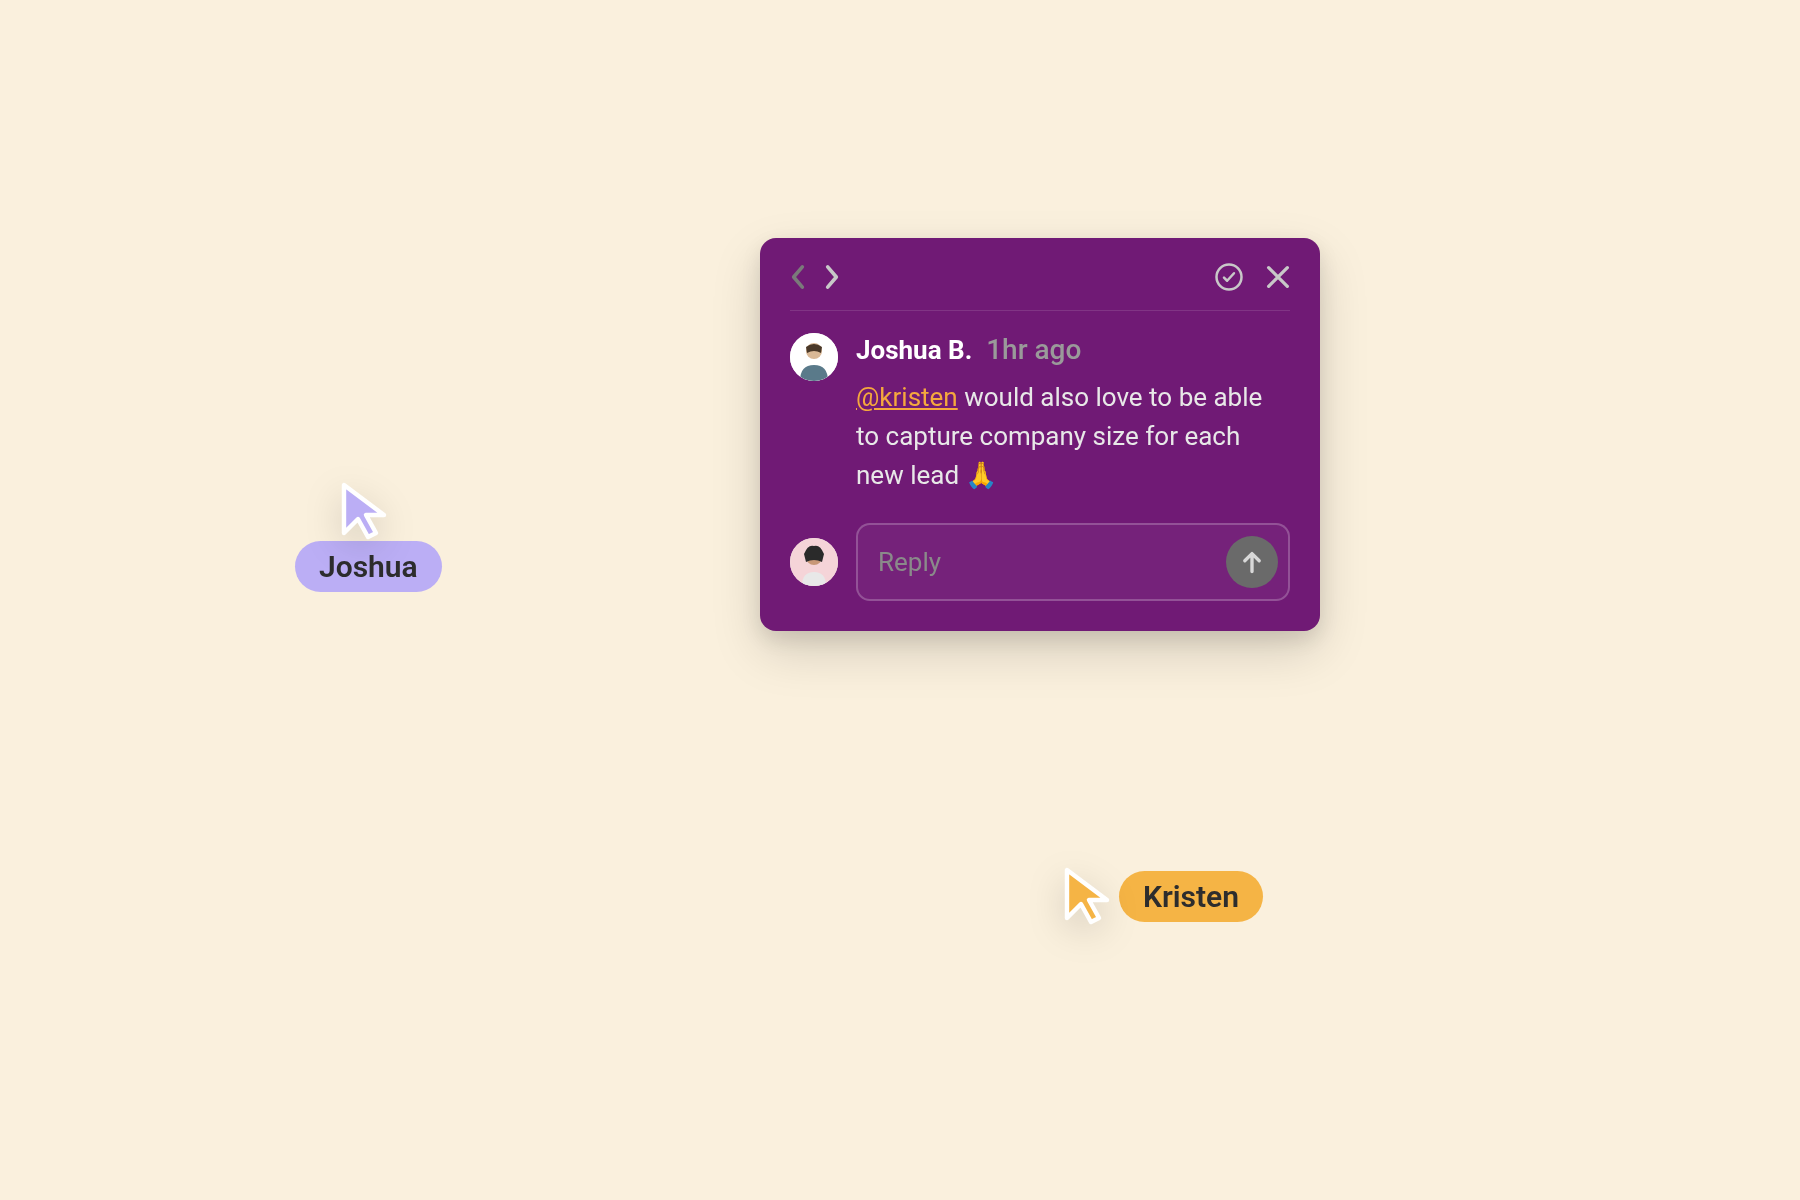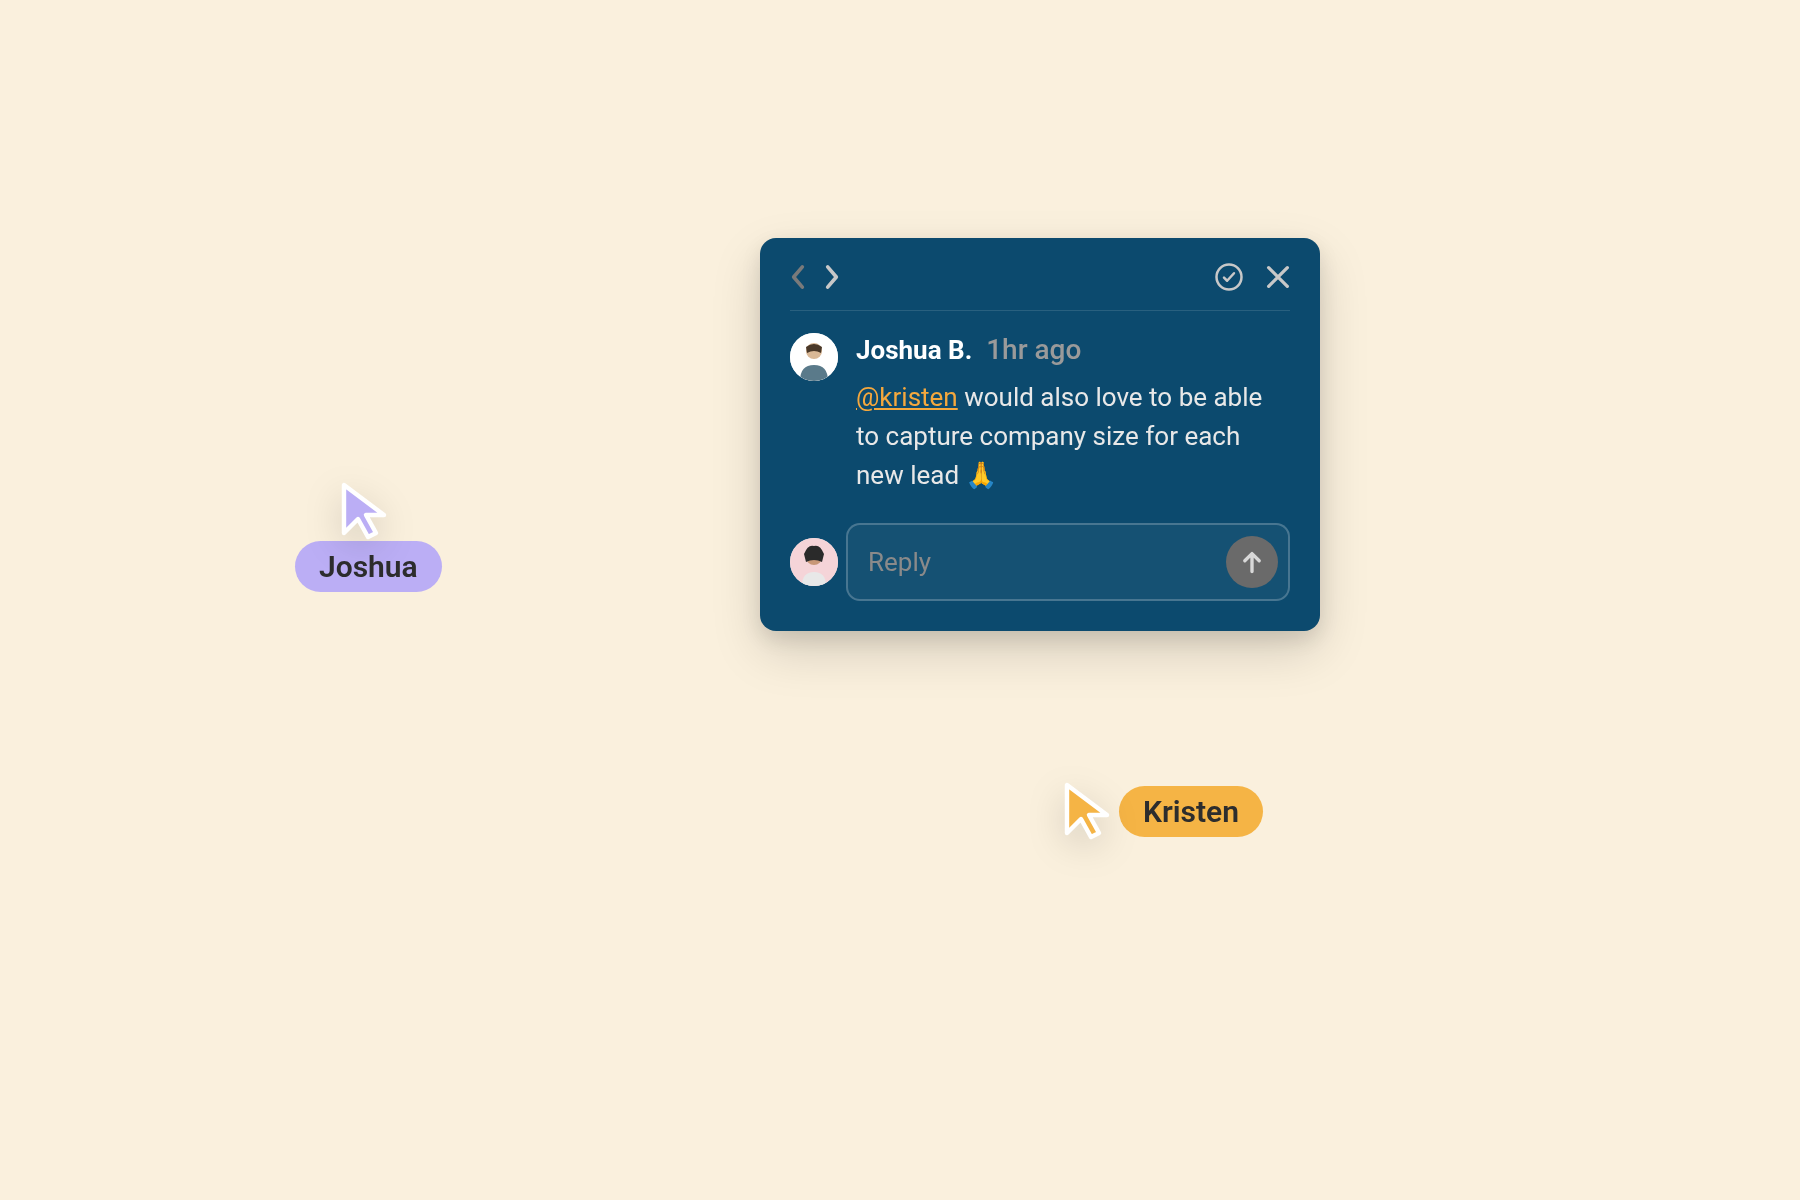--- a/index.html
+++ b/index.html
@@ -11,21 +11,21 @@
       position: relative;
       overflow: hidden;
     }
     
     
     .comment-popup {
       position: absolute;
       left: 760px;
       top: 238px;
       width: 560px;
-      background: #0c4a6e;
+      background: #701a75;
       border-radius: 16px;
       padding: 24px 30px 30px 30px;
       box-shadow: 0 20px 50px rgba(0,0,0,0.15), 0 8px 20px rgba(0,0,0,0.1);
     }
     
     .popup-header {
       display: flex;
       align-items: center;
       justify-content: space-between;
       padding-bottom: 18px;
@@ -94,21 +94,21 @@
       color: #e8e8e8;
     }
     
     .mention {
       color: #f5a83d;
       text-decoration: underline;
     }
     
     .reply-row {
       display: flex;
-      gap: 8px;
+      gap: 18px;
       margin-top: 28px;
       align-items: center;
     }
     
     .reply-input-wrap {
       flex: 1;
       display: flex;
       align-items: center;
       background: rgba(255,255,255,0.04);
       border: 2px solid rgba(255,255,255,0.22);
@@ -157,21 +157,21 @@
       font-weight: 600;
       color: #2d2d2d;
       padding: 8px 24px;
       border-radius: 999px;
       margin-left: 8px;
     }
     
     .joshua-cursor { left: 287px; top: 481px; flex-direction: column; }
     .joshua-pill { background: #bbaef5; }
     
-    .kristen-cursor { left: 1063px; top: 781px; }
+    .kristen-cursor { left: 1063px; top: 866px; }
     .kristen-pill { background: #f5b445; }
   </style>
 </head>
 <body>
 
 <div class="cursor-badge joshua-cursor">
   <svg class="cursor-svg" width="48" height="60" viewBox="0 0 24 30">
     <path d="M2 2 L2 26 L9 19 L14 28 L18 26 L13 17 L22 17 Z" fill="#bbaef5" stroke="#ffffff" stroke-width="2.2" stroke-linejoin="round"></path>
   </svg>
   <span class="badge-pill joshua-pill">Joshua</span>

